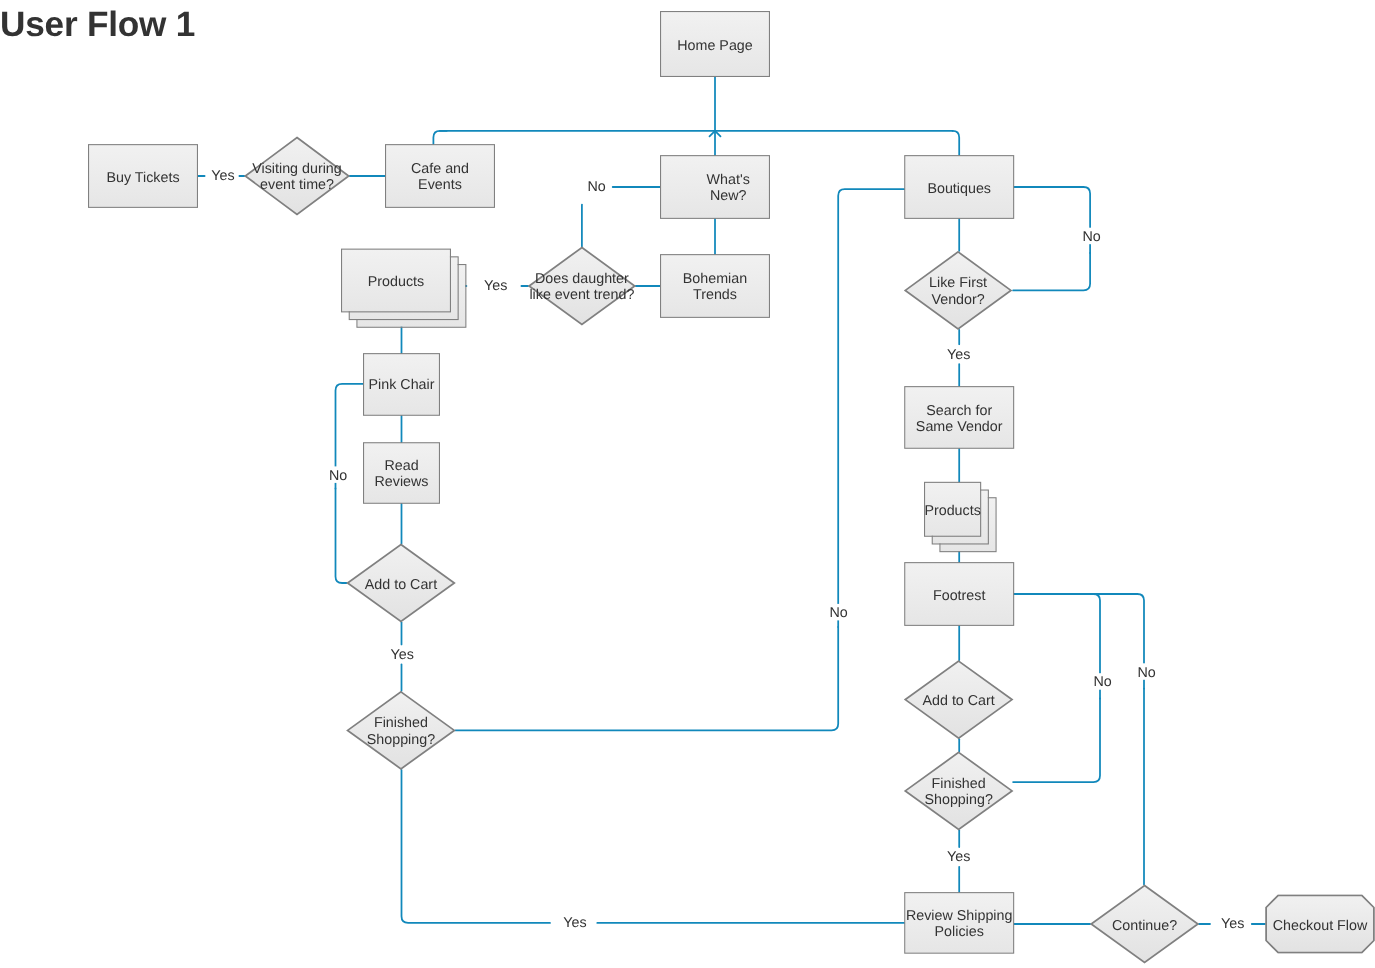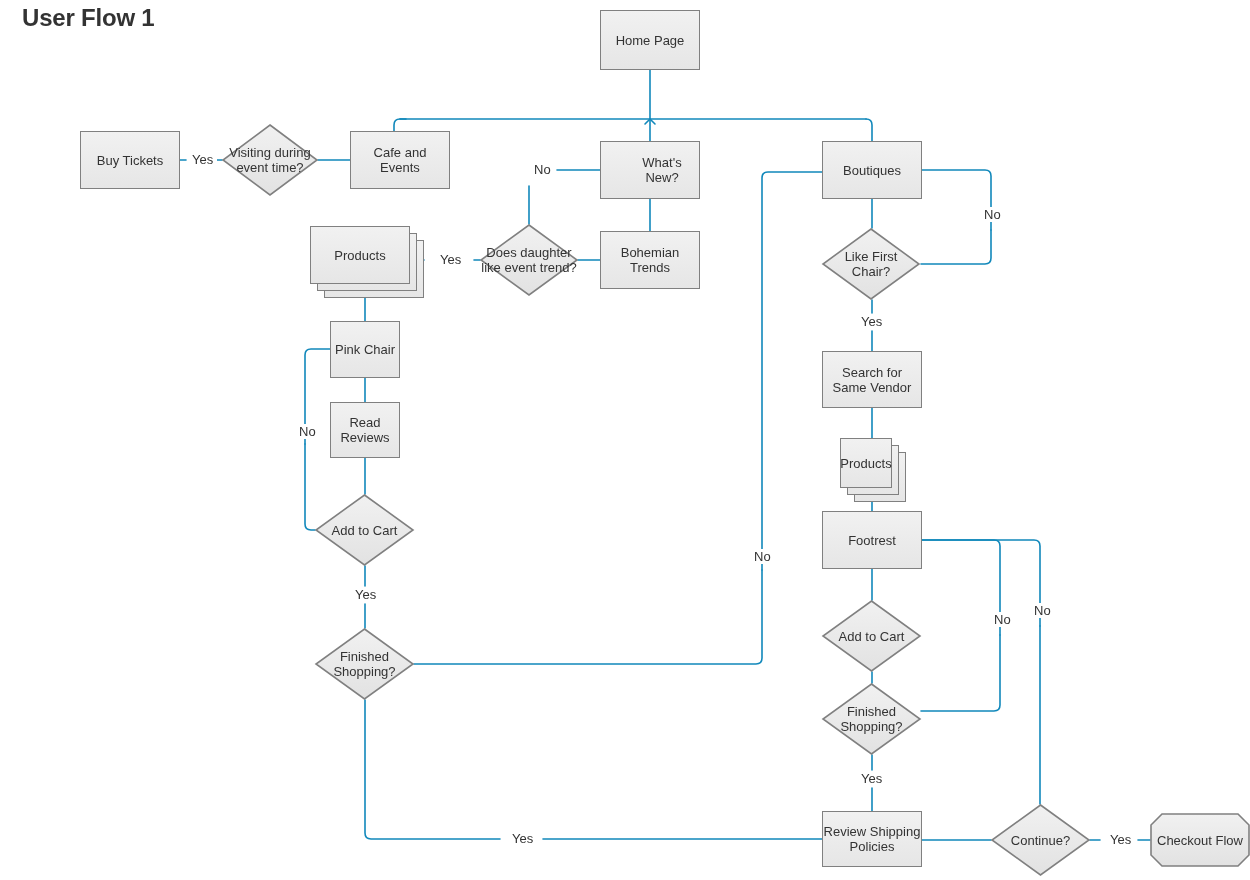--- a/index.html
+++ b/index.html
@@ -16,23 +16,23 @@
     color: #333333;
   }
   #canvas {
     position: absolute;
     left: 0; top: 0;
     width: 1250px;
     height: 880px;
   }
   #title {
     position: absolute;
-    left: 22px;
+    left: 0;
     top: 4px;
-    font-size: 24px;
+    font-size: 32px;
     font-weight: bold;
     color: #333333;
     letter-spacing: -0.2px;
   }
   .node {
     position: absolute;
     box-sizing: border-box;
     display: flex;
     align-items: center;
     justify-content: center;
@@ -289,21 +289,21 @@
   <svg width="98" height="72" viewBox="0 0 98 72" xmlns="http://www.w3.org/2000/svg">
     <defs>
         <linearGradient id="dg3" x1="0" y1="0" x2="0" y2="1">
       <stop offset="0%" stop-color="#f1f1f1"></stop>
           <stop offset="100%" stop-color="#e2e2e2"></stop>
     </linearGradient>
       </defs>
     <polygon points="49,1 97,36 49,71 1,36" fill="url(#dg3)" stroke="#808080" stroke-width="1.6"></polygon>
   </svg>
   <div class="dlabel" style="white-space:pre-line">Like First
-Chair?</div>
+Vendor?</div>
 </div>
 
 <div class="diamond" style="left:315px;top:494px;width:99px;height:72px;">
   <svg width="99" height="72" viewBox="0 0 99 72" xmlns="http://www.w3.org/2000/svg">
     <defs>
         <linearGradient id="dg4" x1="0" y1="0" x2="0" y2="1">
       <stop offset="0%" stop-color="#f1f1f1"></stop>
           <stop offset="100%" stop-color="#e2e2e2"></stop>
     </linearGradient>
       </defs>

